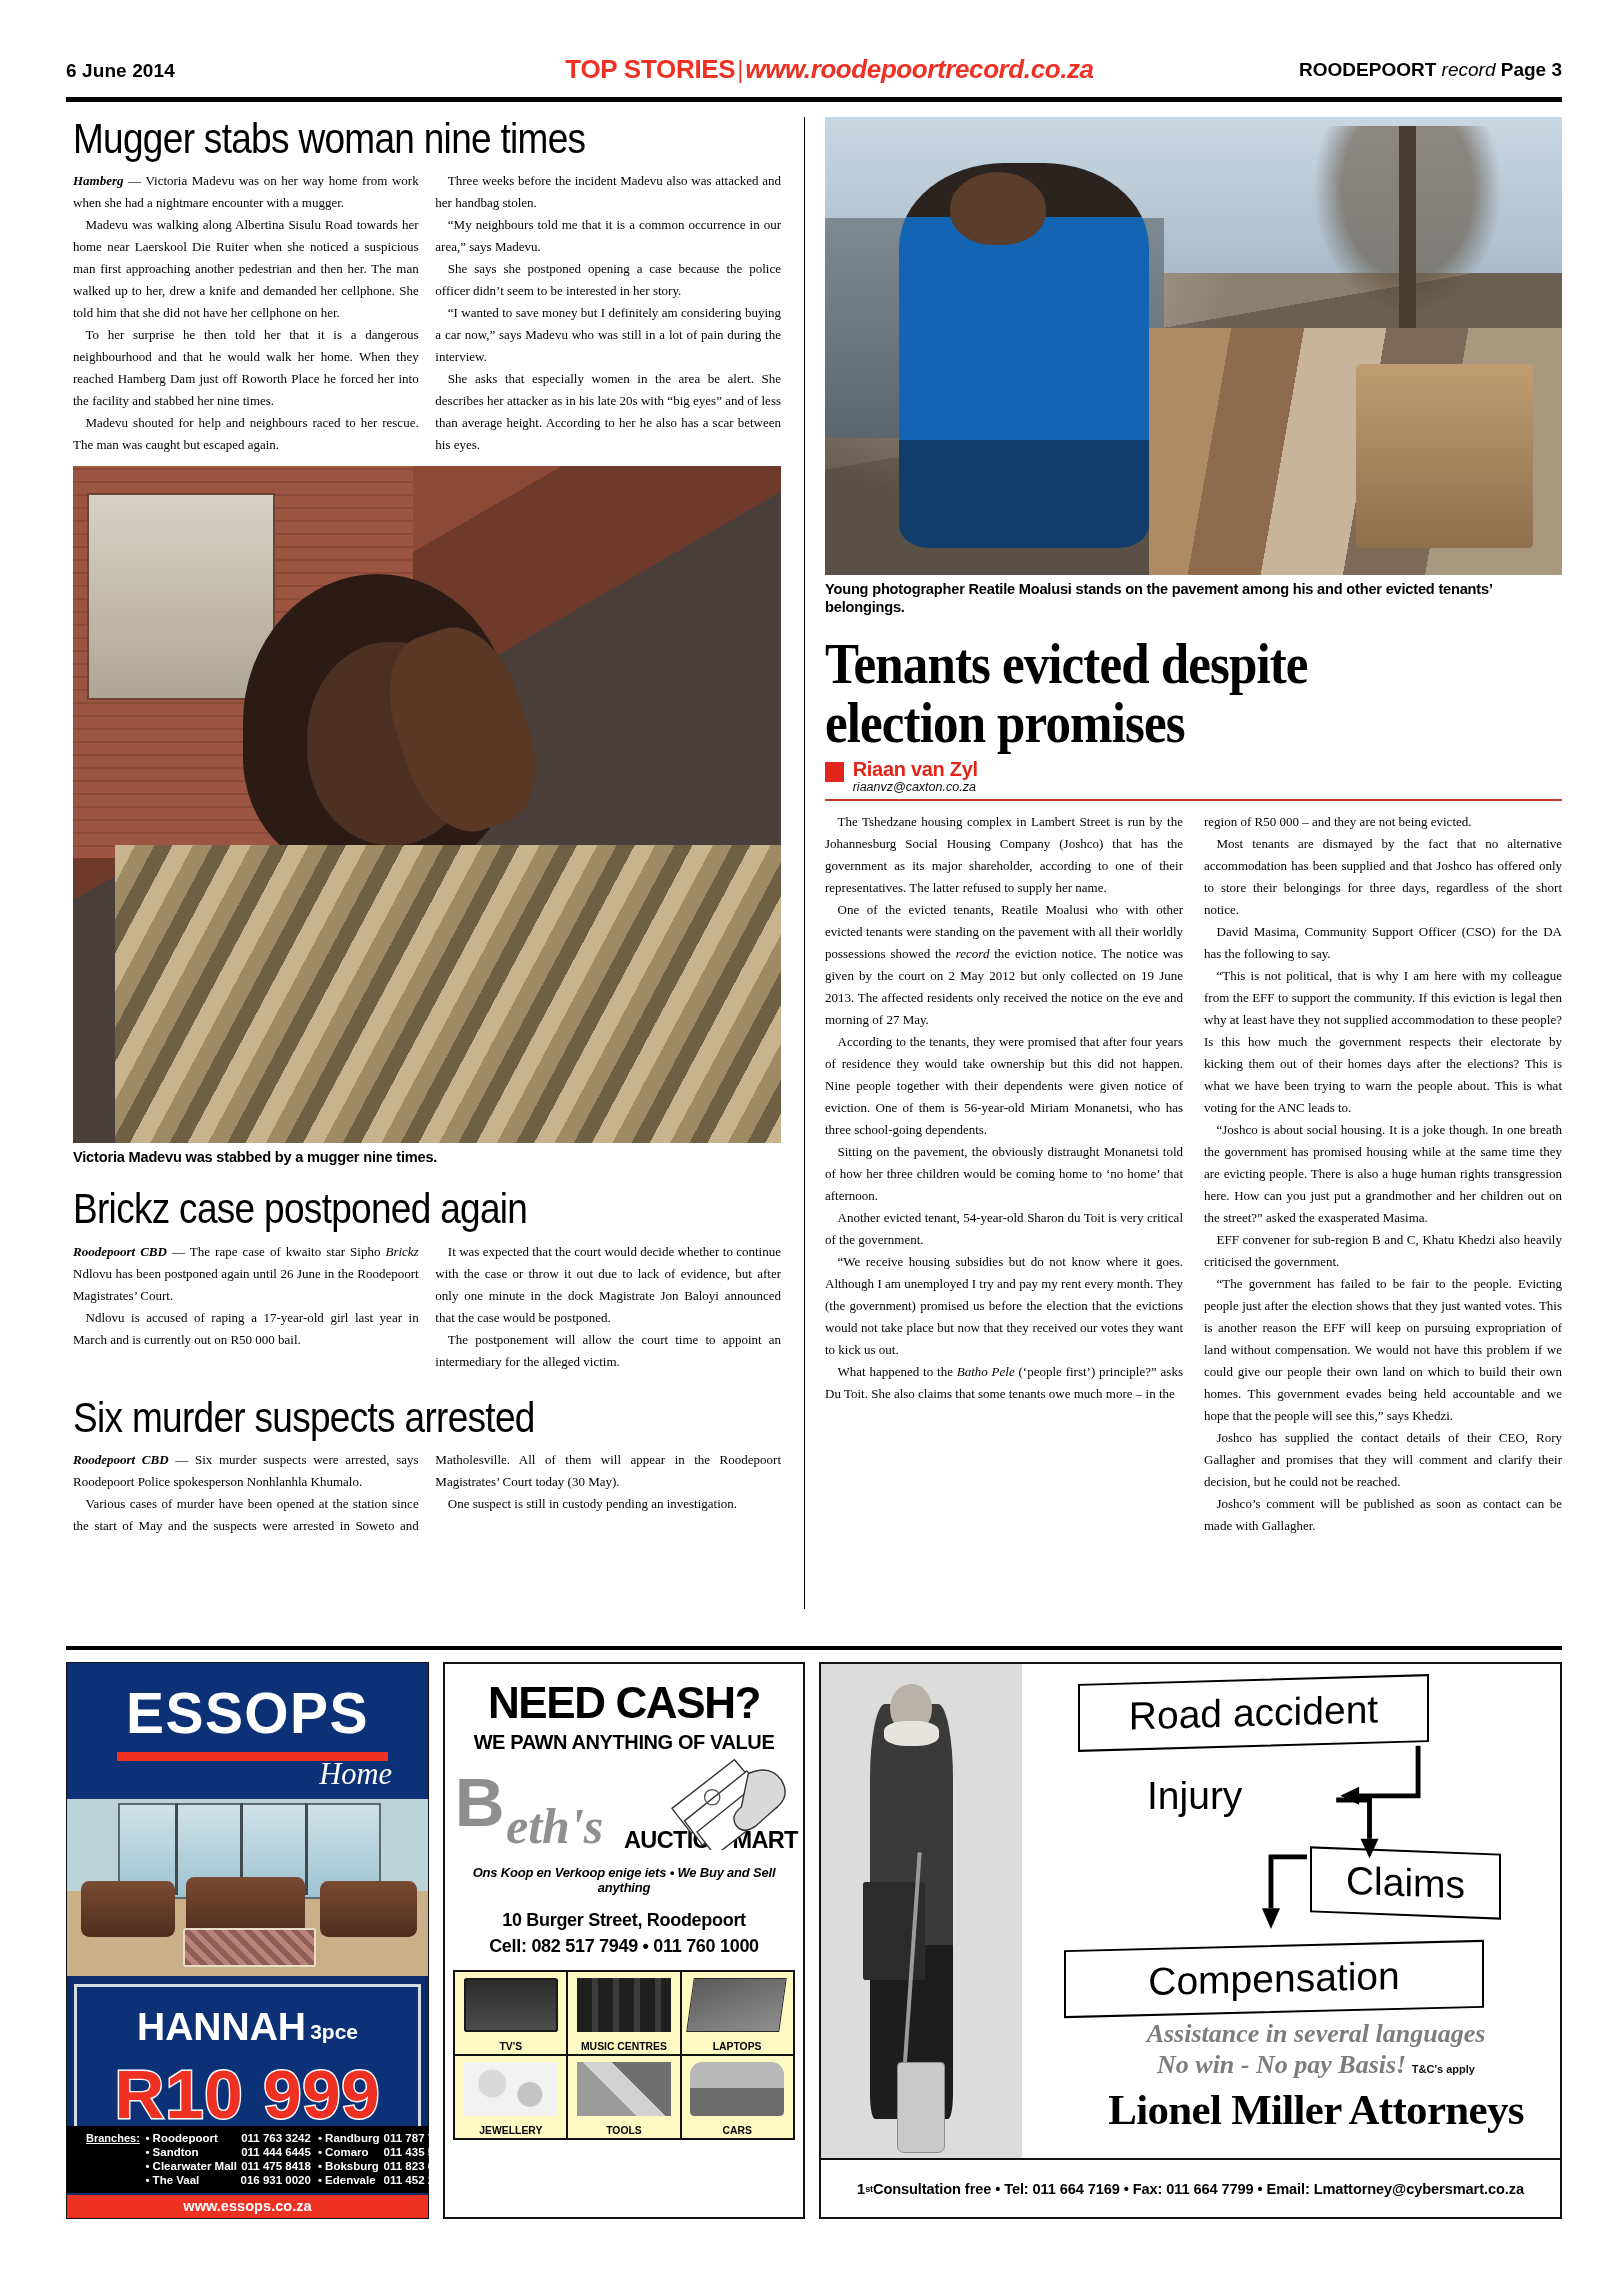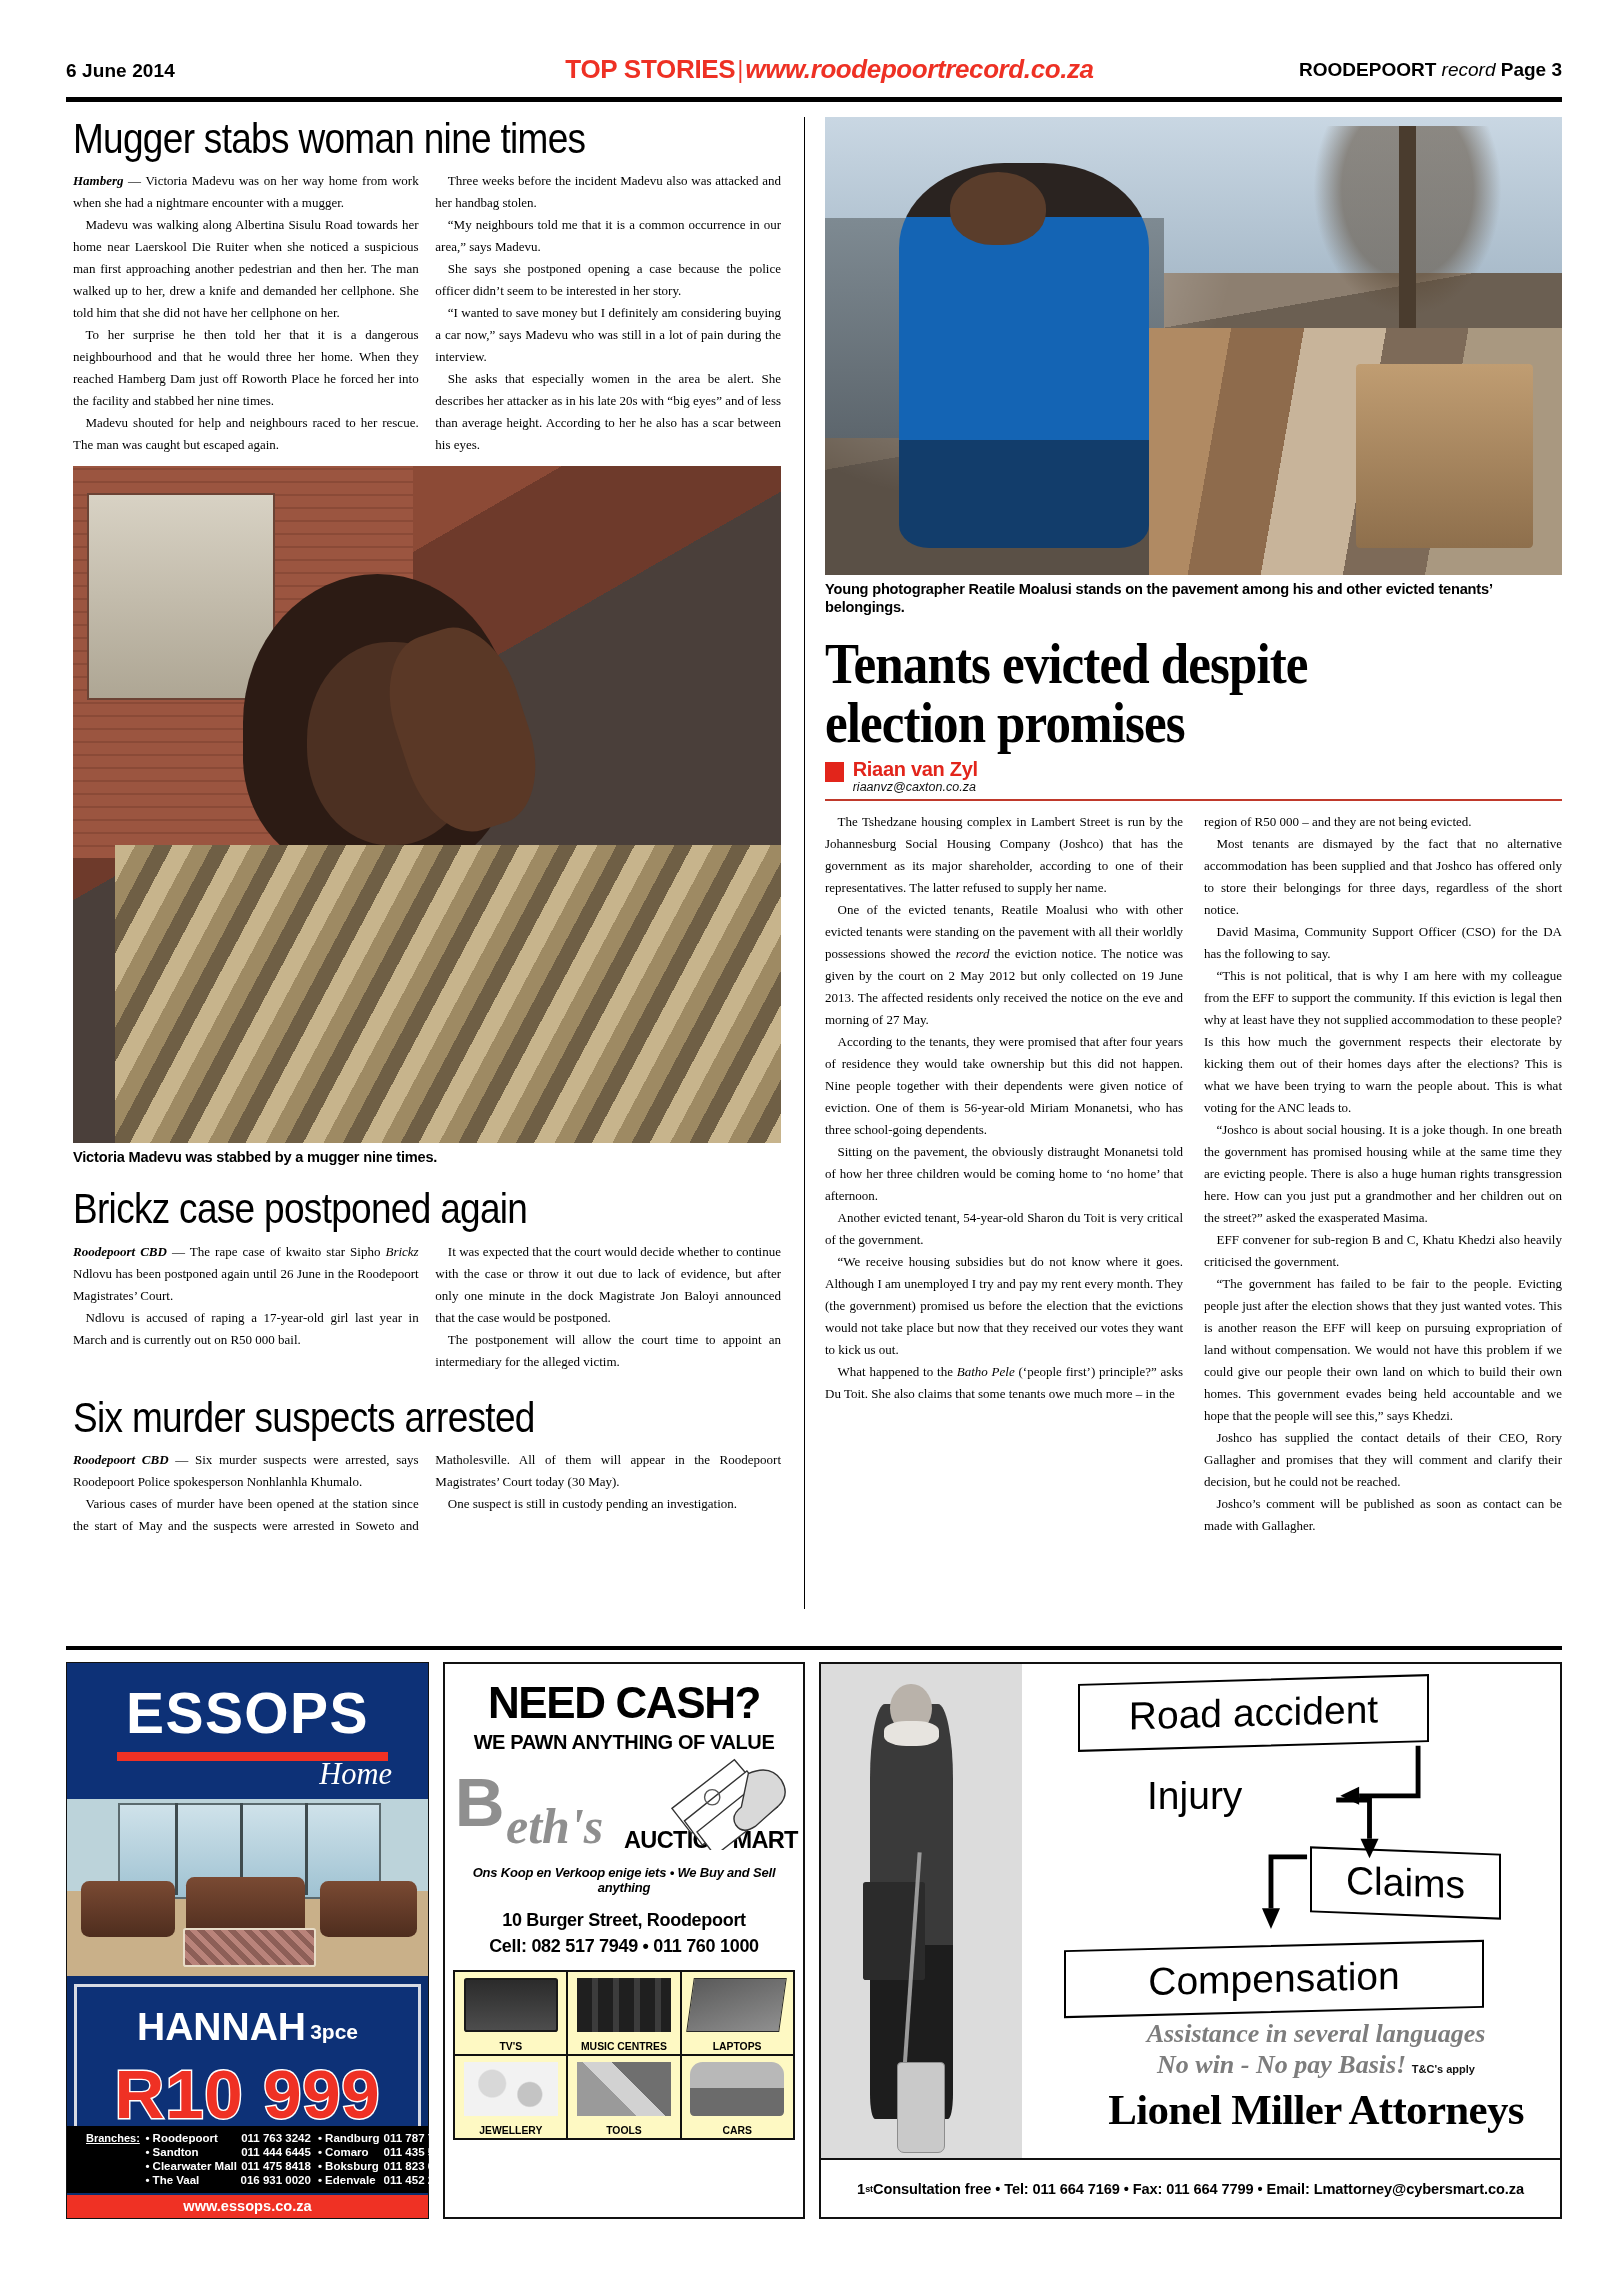--- a/index.html
+++ b/index.html
@@ -259,21 +259,21 @@
 
   <div class="vrule"></div>
 
   <div class="colL">
 
     <h1 class="sans-head">Mugger stabs woman nine times</h1>
 
     <div class="body twocol" style="margin-top:2.8px;">
       <p class="first"><b class="dateline">Hamberg</b> — Victoria Madevu was on her way home from work when she had a nightmare encounter with a mugger.</p>
       <p>Madevu was walking along Albertina Sisulu Road towards her home near Laerskool Die Ruiter when she noticed a suspicious man first approaching another pedestrian and then her. The man walked up to her, drew a knife and demanded her cellphone. She told him that she did not have her cellphone on her.</p>
-      <p>To her surprise he then told her that it is a dangerous neighbourhood and that he would three her home. When they reached Hamberg Dam just off Roworth Place he forced her into the facility and stabbed her nine times.</p>
+      <p>To her surprise he then told her that it is a dangerous neighbourhood and that he would walk her home. When they reached Hamberg Dam just off Roworth Place he forced her into the facility and stabbed her nine times.</p>
       <p>Madevu shouted for help and neighbours raced to her rescue. The man was caught but escaped again.</p>
       <p>Three weeks before the incident Madevu also was attacked and her handbag stolen.</p>
       <p>“My neighbours told me that it is a common occurrence in our area,” says Madevu.</p>
       <p>She says she postponed opening a case because the police officer didn’t seem to be interested in her story.</p>
       <p>“I wanted to save money but I definitely am considering buying a car now,” says Madevu who was still in a lot of pain during the interview.</p>
       <p>She asks that especially women in the area be alert. She describes her attacker as in his late 20s with “big eyes” and of less than average height. According to her he also has a scar between his eyes.</p>
     </div>
 
     <div class="photo ph-victim" style="width:708px;height:677px;margin-top:9.7px;">
       <div class="brick"></div>

